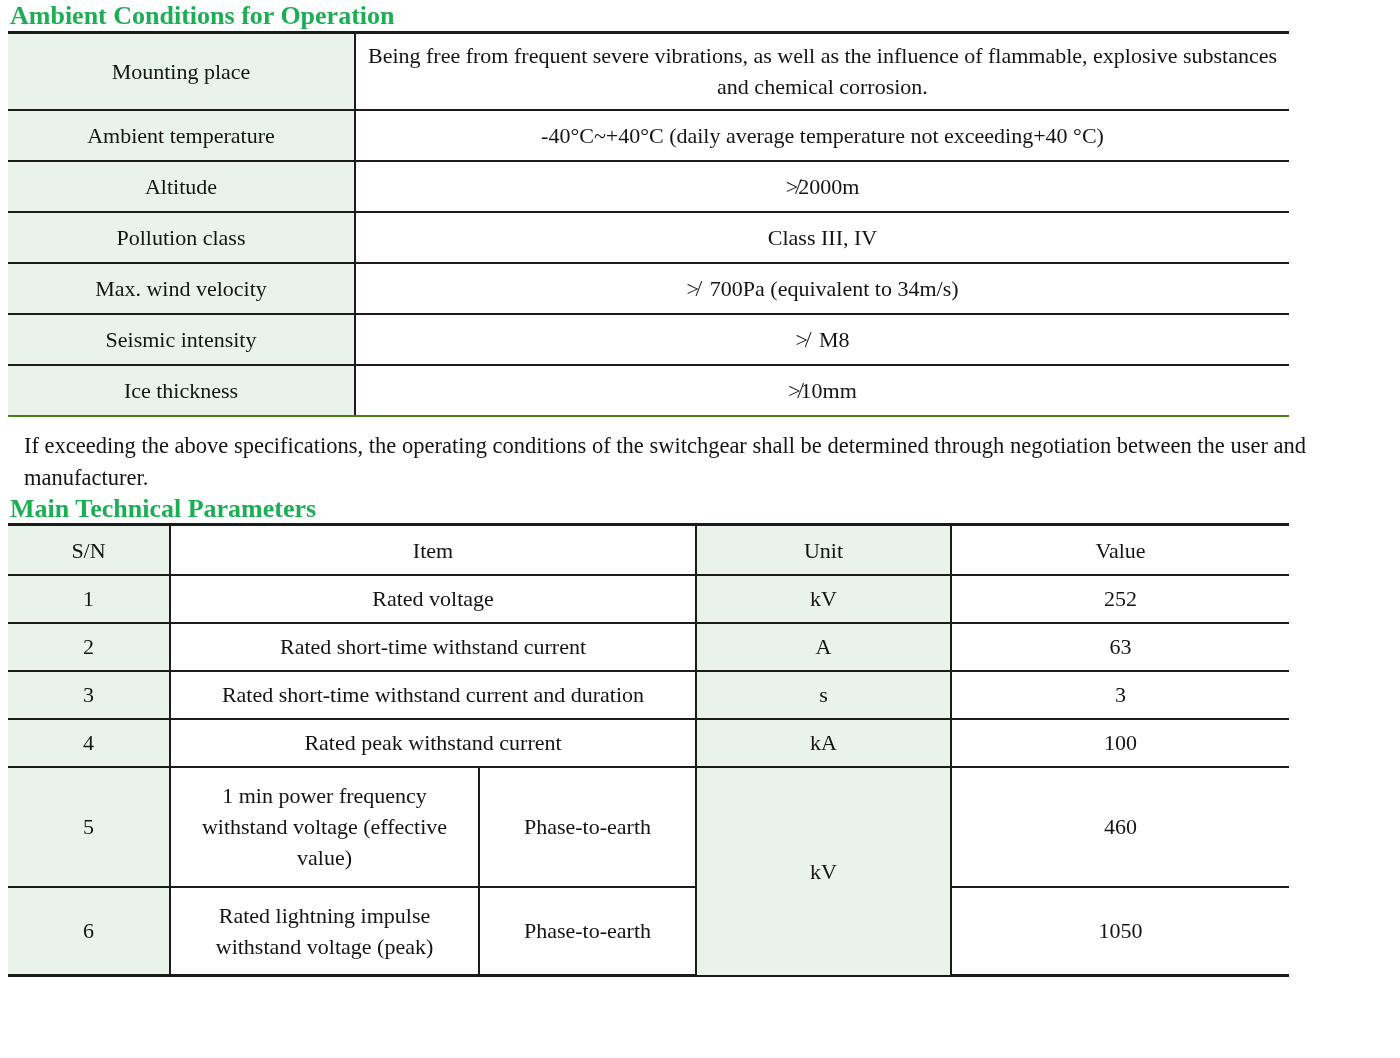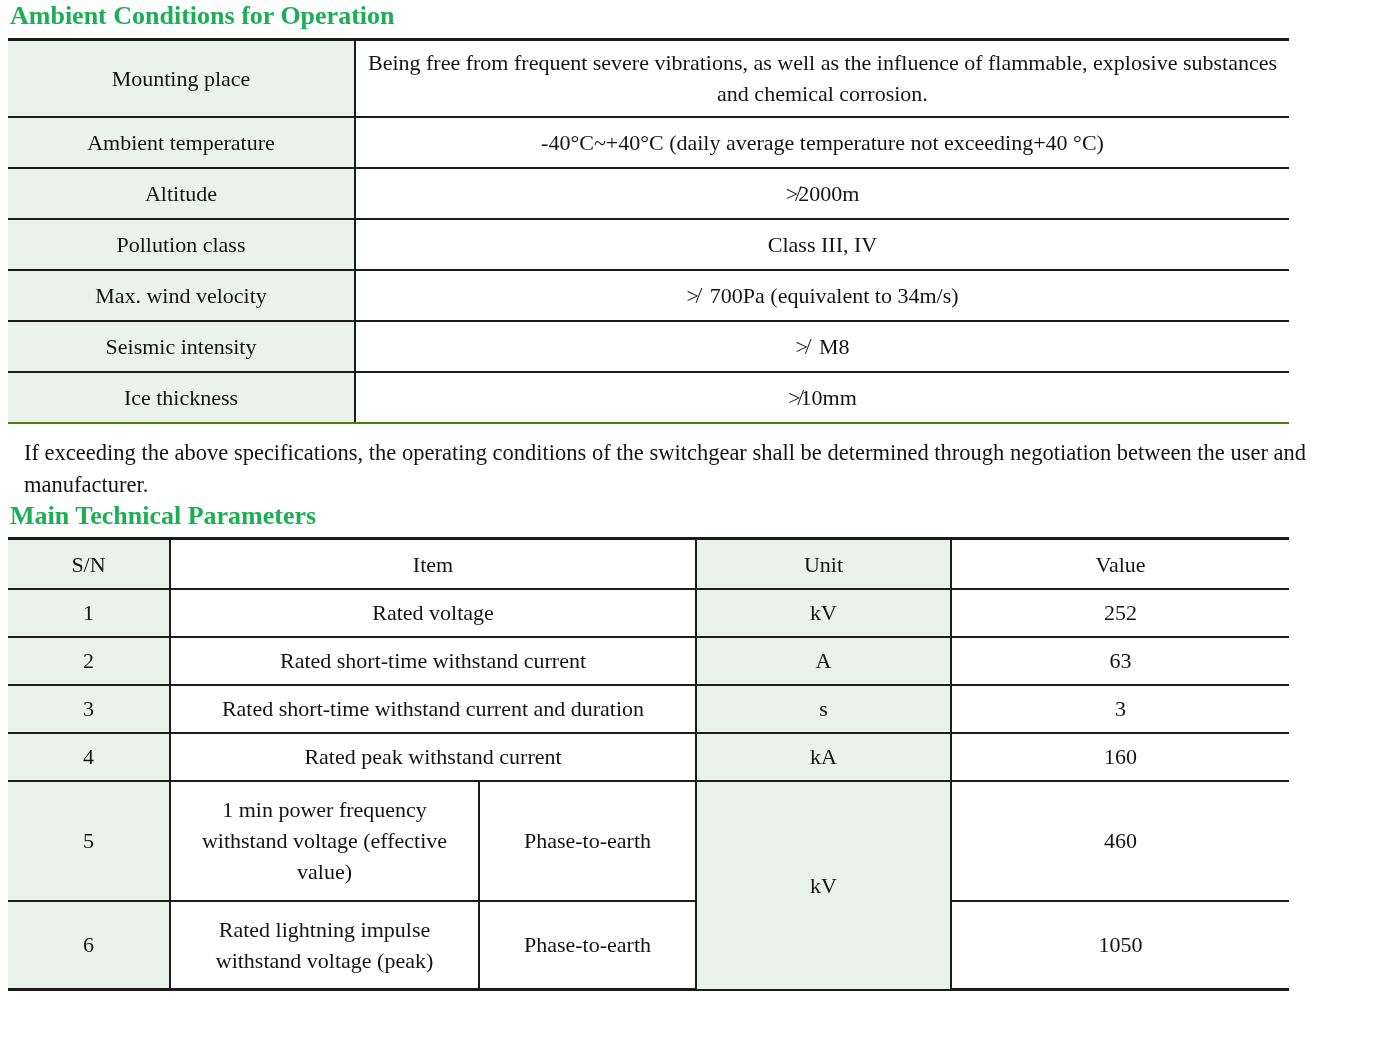--- a/index.html
+++ b/index.html
@@ -15,21 +15,21 @@
     min-height: 1058px;
     padding-left: 8px;
     padding-top: 2px;
     background: #ffffff;
   }
   h2.section-title {
     font-family: "Liberation Serif", "DejaVu Serif", serif;
     font-size: 26px;
     font-weight: bold;
     color: #1cae54;
-    margin: 0 0 7px 2px;
+    margin: 0 0 0 2px;
     line-height: 1.1;
   }
   .title-1 { margin-top: 2px; margin-bottom: 25px; }
   .title-2 { margin-top: 53px; margin-bottom: 26px; }
 
   table {
     border-collapse: collapse;
     width: 1281px;
     table-layout: fixed;
   }
@@ -145,21 +145,21 @@
       <tr class="std">
         <td class="g first-col">3</td>
         <td colspan="2">Rated short-time withstand current and duration</td>
         <td class="g">s</td>
         <td class="last-col">3</td>
       </tr>
       <tr class="std">
         <td class="g first-col">4</td>
         <td colspan="2">Rated peak withstand current</td>
         <td class="g">kA</td>
-        <td class="last-col">160</td>
+        <td class="last-col">100</td>
       </tr>
       <tr class="r5">
         <td class="g first-col">5</td>
         <td class="wrap-cell">1 min power frequency withstand voltage (effective value)</td>
         <td>Phase-to-earth</td>
         <td class="g" rowspan="2">kV</td>
         <td class="last-col">460</td>
       </tr>
       <tr class="r6 last-row">
         <td class="g first-col">6</td>

